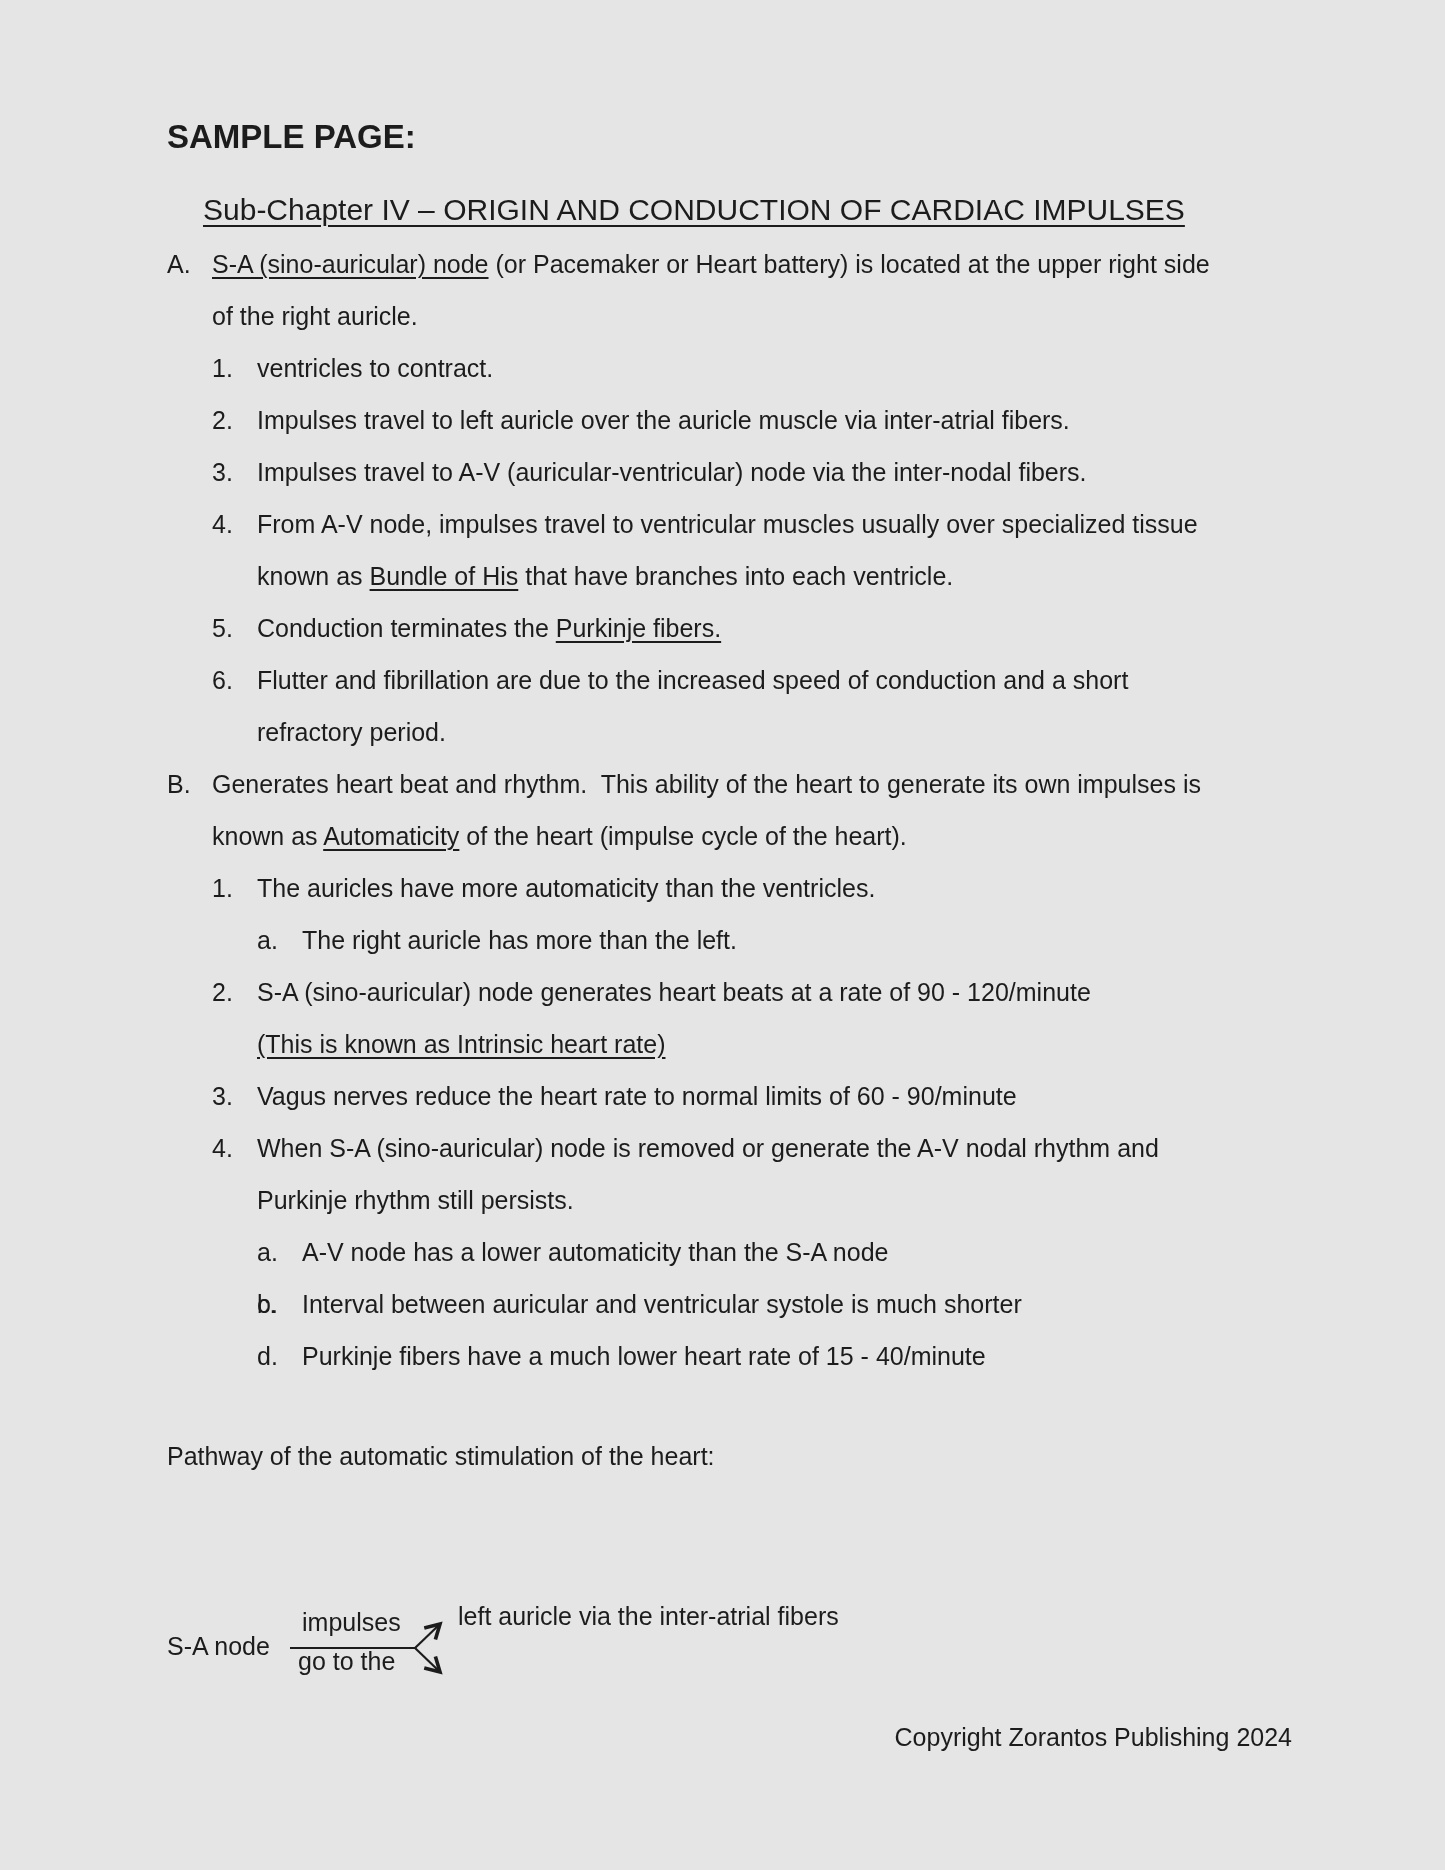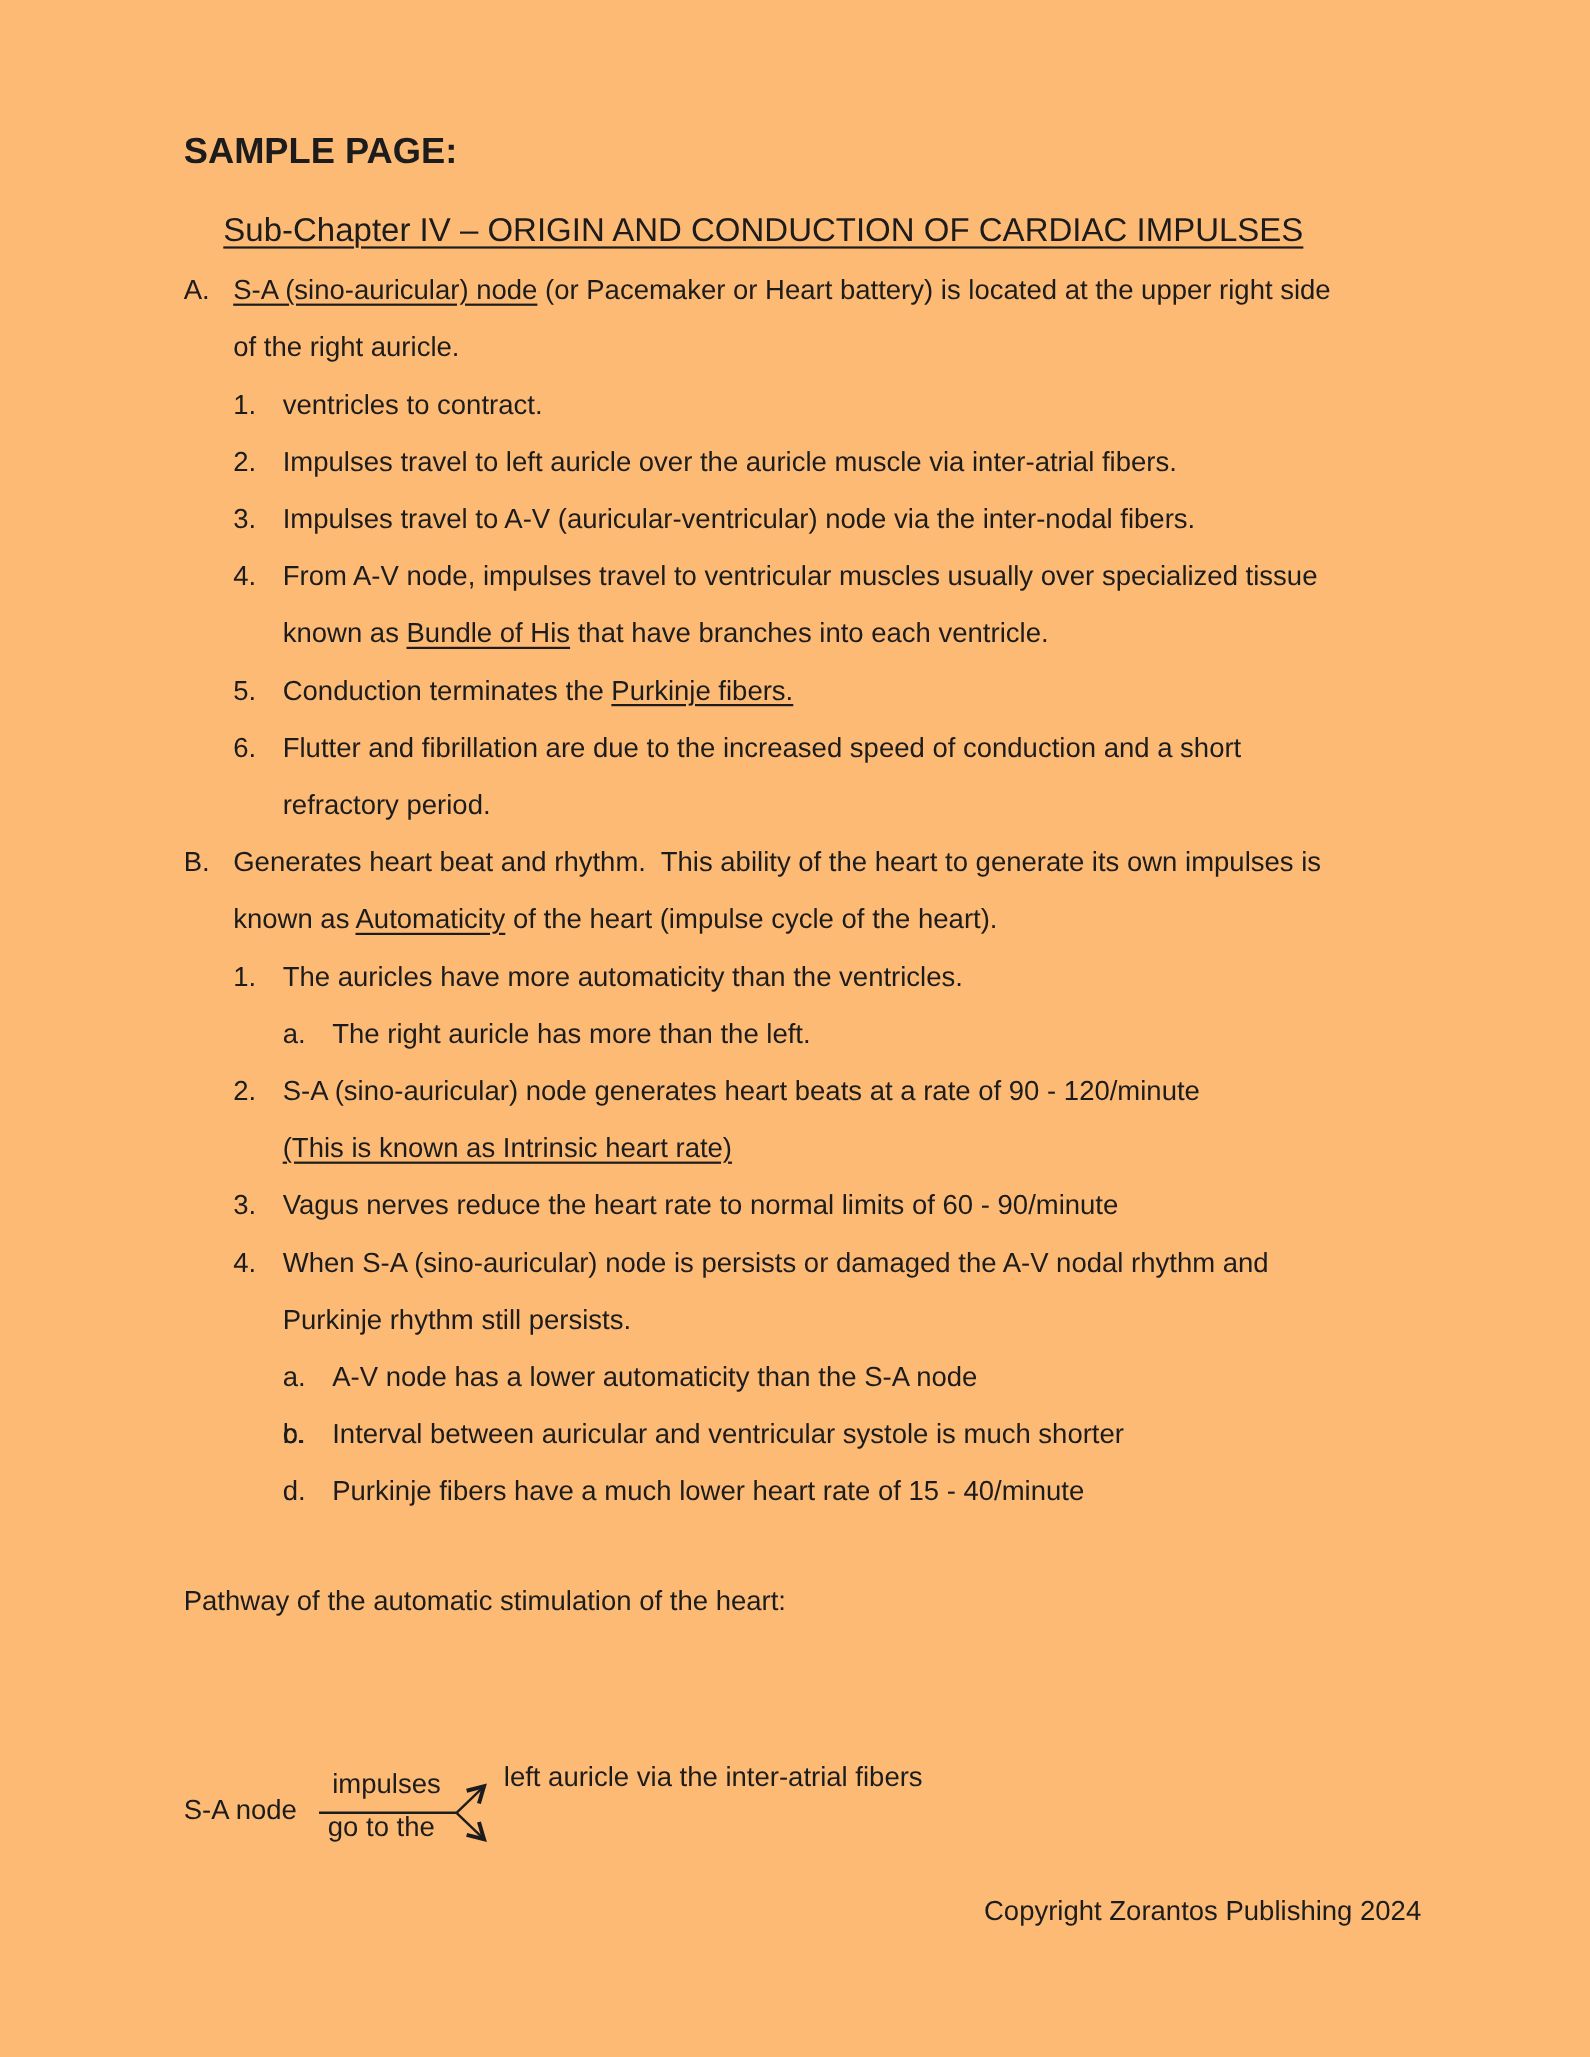--- a/index.html
+++ b/index.html
@@ -1,20 +1,20 @@
 <!DOCTYPE html>
 <html><head>
 <meta charset="utf-8">
 <style>
   html,body{margin:0;padding:0;background:#ffffff;}
   .page{
     position:relative;
     width:1445px;
     height:1870px;
-    background:#fdba74;
+    background:#e5e5e5;
     font-family:"Liberation Sans","DejaVu Sans",sans-serif;
     color:#1c1c1c;
     overflow:hidden;
   }
   .title{
     position:absolute;
     left:167px;
     top:118px;
     font-size:33px;
     font-weight:bold;
@@ -169,21 +169,21 @@
           <span class="marker">2.</span>
           <div class="line"><span>S-A (sino-auricular) node generates heart beats at a rate of 90 - 120/minute</span></div>
           <div class="line"><span class="ul">(This is known as Intrinsic heart rate)</span></div>
         </div>
         <div class="item lvl1">
           <span class="marker">3.</span>
           <div class="line"><span>Vagus nerves reduce the heart rate to normal limits of 60 - 90/minute</span></div>
         </div>
         <div class="item lvl1">
           <span class="marker">4.</span>
-          <div class="line"><span>When S-A (sino-auricular) node is persists or damaged the A-V nodal rhythm and</span></div>
+          <div class="line"><span>When S-A (sino-auricular) node is removed or generate the A-V nodal rhythm and</span></div>
           <div class="line"><span>Purkinje rhythm still persists.</span></div>
         </div>
         <div class="item lvl2">
           <span class="marker">a.</span>
           <div class="line"><span>A-V node has a lower automaticity than the S-A node</span></div>
         </div>
         <div class="item lvl2">
           <span class="marker">b.</span>
         </div>
         <div class="item lvl2">

